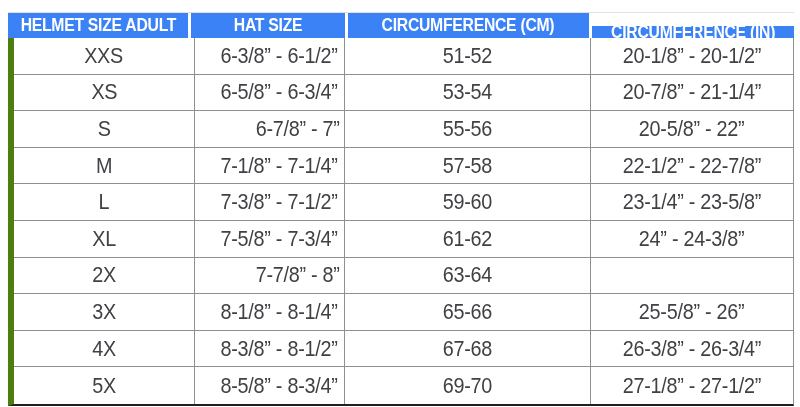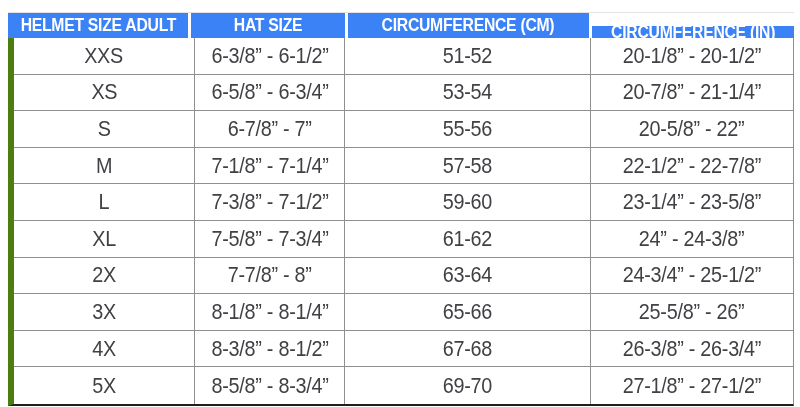--- a/index.html
+++ b/index.html
@@ -55,21 +55,21 @@
   .c {
     display: flex;
     align-items: center;
     justify-content: center;
     box-sizing: border-box;
     font-size: 22px;
     color: #414045;
     overflow: hidden;
   }
   .c.w1 { width: 181px; border-right: 1px solid #8f8f8f; }
-  .c.w2 { width: 150px; border-right: 1px solid #8f8f8f; }
+  .c.w2 { width: 150px; border-right: 1px solid #8f8f8f; justify-content: flex-end; }
   .c.w3 { width: 246px; border-right: 1px solid #8f8f8f; }
   .c.w4 { flex: 1; }
   
   .cond {
     display: inline-block;
     transform: scaleX(0.9);
     white-space: nowrap;
     letter-spacing: -0.3px;
   }
 </style>
@@ -187,23 +187,20 @@
     <div class="row">
       <div class="c w1">
           <span class="cond">2X</span>
         </div>
       <div class="c w2">
           <span class="cond">7-7/8” - 8”</span>
         </div>
       <div class="c w3">
           <span class="cond">63-64</span>
         </div>
-      <div class="c w4">
-          <span class="cond">24-3/4” - 25-1/2”</span>
-        </div>
     </div>
 
     <div class="row">
       <div class="c w1">
           <span class="cond">3X</span>
         </div>
       <div class="c w2">
           <span class="cond">8-1/8” - 8-1/4”</span>
         </div>
       <div class="c w3">

